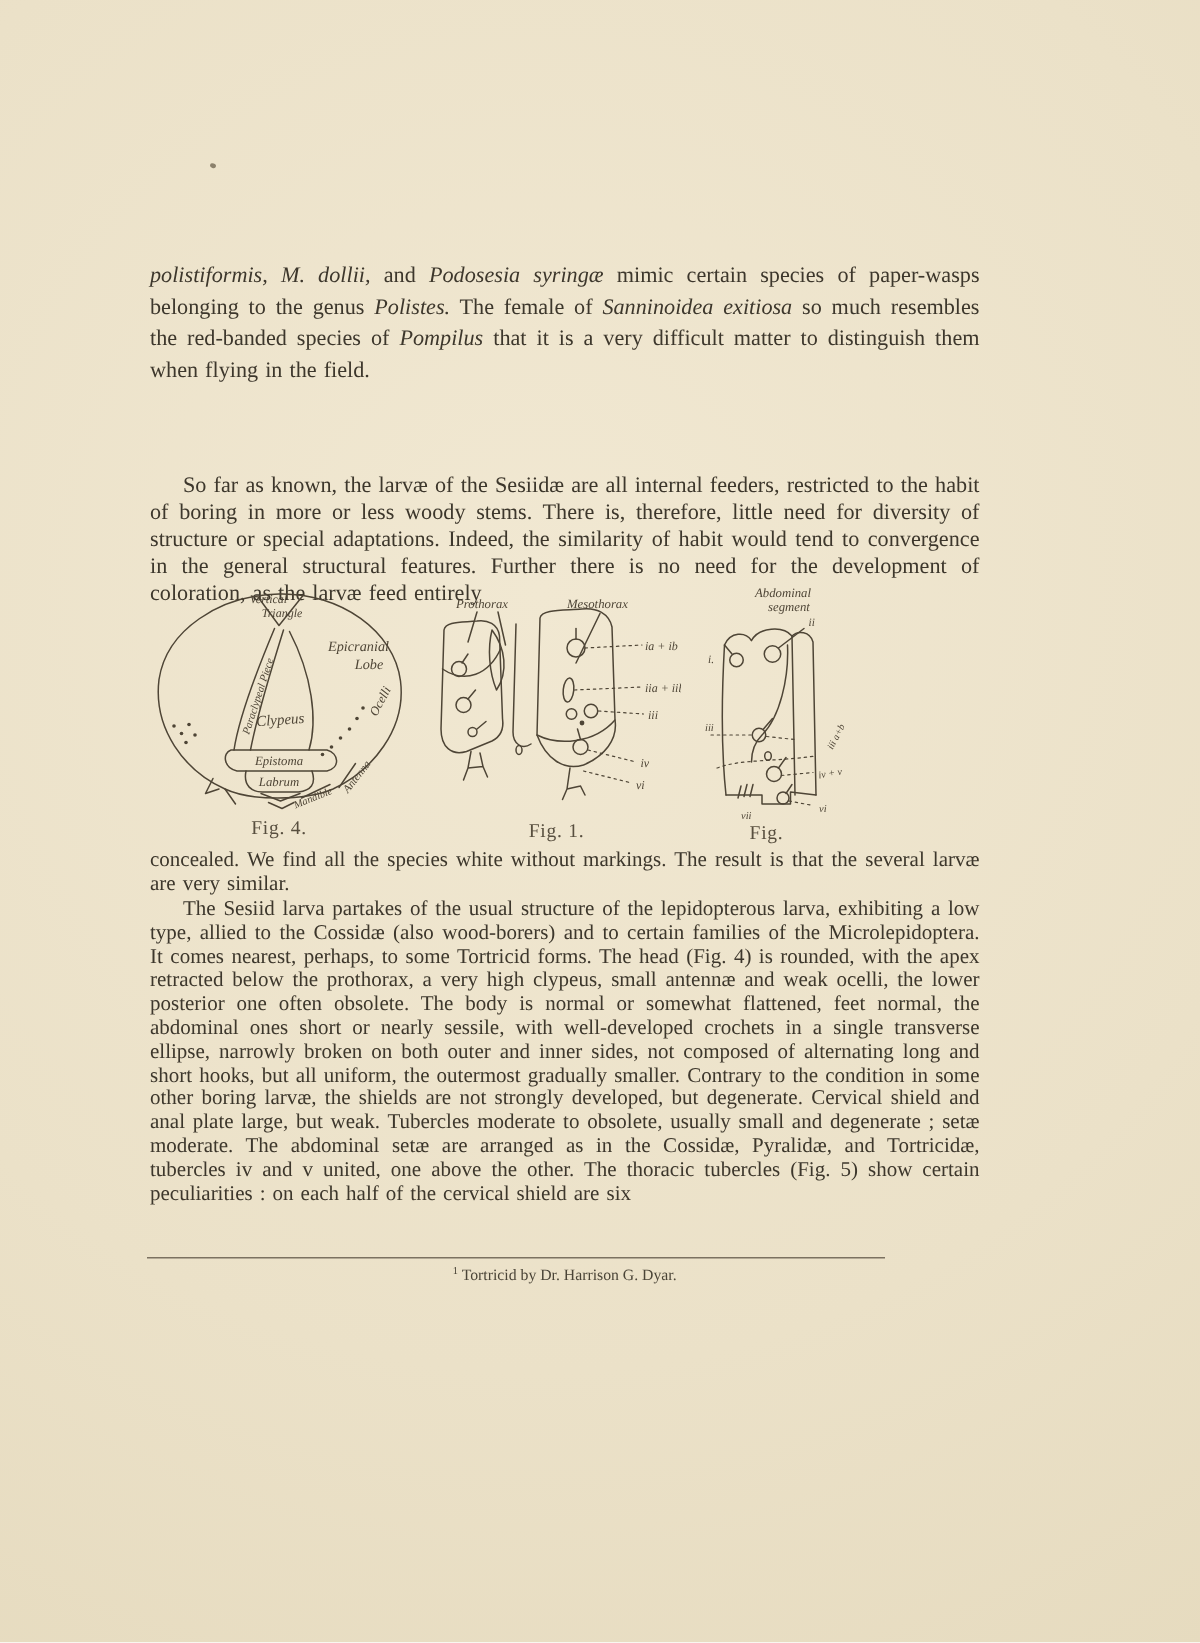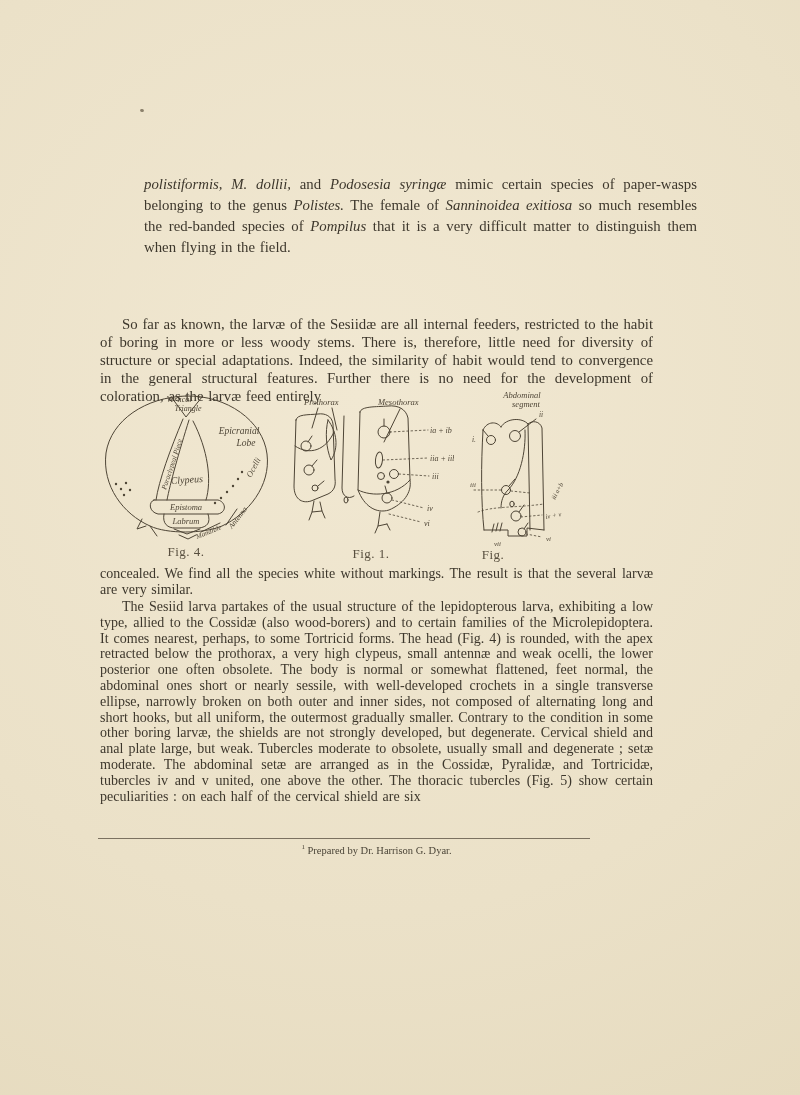--- a/index.html
+++ b/index.html
@@ -8,21 +8,21 @@
     background:
       radial-gradient(ellipse 130% 95% at 45% 36%, #f1e8d2 0%, #ebe1c8 50%, #e6dbbf 80%, #decfae 100%);
     font-family:"Liberation Serif", serif;
     color:#3b352a;
   }
   .speck{position:absolute;left:140px;top:109px;width:4px;height:3px;background:#6b604c;border-radius:50%;opacity:.75;transform:rotate(18deg);}
   .runhead{position:absolute;left:100px;top:141px;width:553px;text-align:center;
     font-size:13px;letter-spacing:2.4px;word-spacing:5px;color:#494337;}
   .pagenum{position:absolute;right:2px;top:0;font-size:13.5px;letter-spacing:1.5px;}
   .body-par{position:absolute;left:100px;width:553px;margin:0;text-align:justify;color:#3d372c;}
-  .p1{top:174px;font-size:14.8px;line-height:21px;word-spacing:1px;margin-left:44px;}
+  .p1{top:174px;font-size:14.8px;line-height:21px;word-spacing:1px;}
   .p2{top:303px;font-size:14.8px;line-height:18px;word-spacing:1px;text-indent:22px;margin-top:12px;}
   .p3{top:566px;font-size:14px;line-height:15.8px;word-spacing:1.2px;}
   .p4{top:599px;font-size:14px;line-height:15.8px;word-spacing:1.2px;text-indent:22px;}
   .it{font-style:italic;}
   .sechead{position:absolute;left:100px;top:278px;width:553px;margin:0;text-align:center;
     font-size:14.5px;font-weight:normal;font-variant:small-caps;letter-spacing:1.6px;word-spacing:3px;color:#423c30;}
   .sechead sup{font-size:8.5px;font-variant:normal;}
   .figsvg{position:absolute;}
   .st{fill:none;stroke:#4e4536;stroke-width:1;stroke-linecap:round;stroke-linejoin:round;}
   .dt{fill:none;stroke:#4e4536;stroke-width:.8;stroke-dasharray:1.6,2.6;stroke-linecap:round;}
@@ -163,22 +163,22 @@
     <text class="fl" x="52" y="8" font-size="8.5" text-anchor="middle">Abdominal</text>
     <text class="fl" x="56" y="17" font-size="8.5" text-anchor="middle">segment</text>
     <text class="fl" x="2" y="52" font-size="7.5">i.</text>
     <text class="fl" x="69" y="27" font-size="7.5">ii</text>
     <text class="fl" x="0" y="97" font-size="7">iii</text>
     <text class="fl" transform="translate(85,110) rotate(-62)" font-size="6.5">iii a+b</text>
     <text class="fl" transform="translate(76,129) rotate(-10)" font-size="6.8">iv + v</text>
     <text class="fl" x="76" y="151" font-size="7">vi</text>
     <text class="fl" x="24" y="156" font-size="7">vii</text>
   </svg>
-  <div class="figcap" style="left:448px;top:547px;width:90px;text-align:center;">Fig.</div>
+  <div class="figcap" style="left:466px;top:547px;width:90px;text-align:center;">Fig.</div>
 
   <p class="body-par p3">concealed.  We find all the species white without markings.  The result is that the several larvæ are very similar.</p>
 
   <p class="body-par p4">The Sesiid larva partakes of the usual structure of the lepidopterous larva, exhibiting a low type, allied to the Cossidæ (also wood-borers) and to certain families of the Microlepidoptera.  It comes nearest, perhaps, to some Tortricid forms.  The head (Fig. 4) is rounded, with the apex retracted below the prothorax, a very high clypeus, small antennæ and weak ocelli, the lower posterior one often obsolete.  The body is normal or somewhat flattened, feet normal, the abdominal ones short or nearly sessile, with well-developed crochets in a single transverse ellipse, narrowly broken on both outer and inner sides, not composed of alternating long and short hooks, but all uniform, the outermost gradually smaller.  Contrary to the condition in some other boring larvæ, the shields are not strongly developed, but degenerate.  Cervical shield and anal plate large, but weak.  Tubercles moderate to obsolete, usually small and degenerate ; setæ moderate.  The abdominal setæ are arranged as in the Cossidæ, Pyralidæ, and Tortricidæ, tubercles iv and v united, one above the other.  The thoracic tubercles (Fig. 5) show certain peculiarities : on each half of the cervical shield are six</p>
 
   <div class="footrule"></div>
-  <div class="footnote"><sup>1</sup><span> Prepared by Dr. Harrison G. Dyar.</span></div>
+  <div class="footnote"><sup>1</sup><span> Tortricid by Dr. Harrison G. Dyar.</span></div>
 
 </div>
 
 </body></html>

